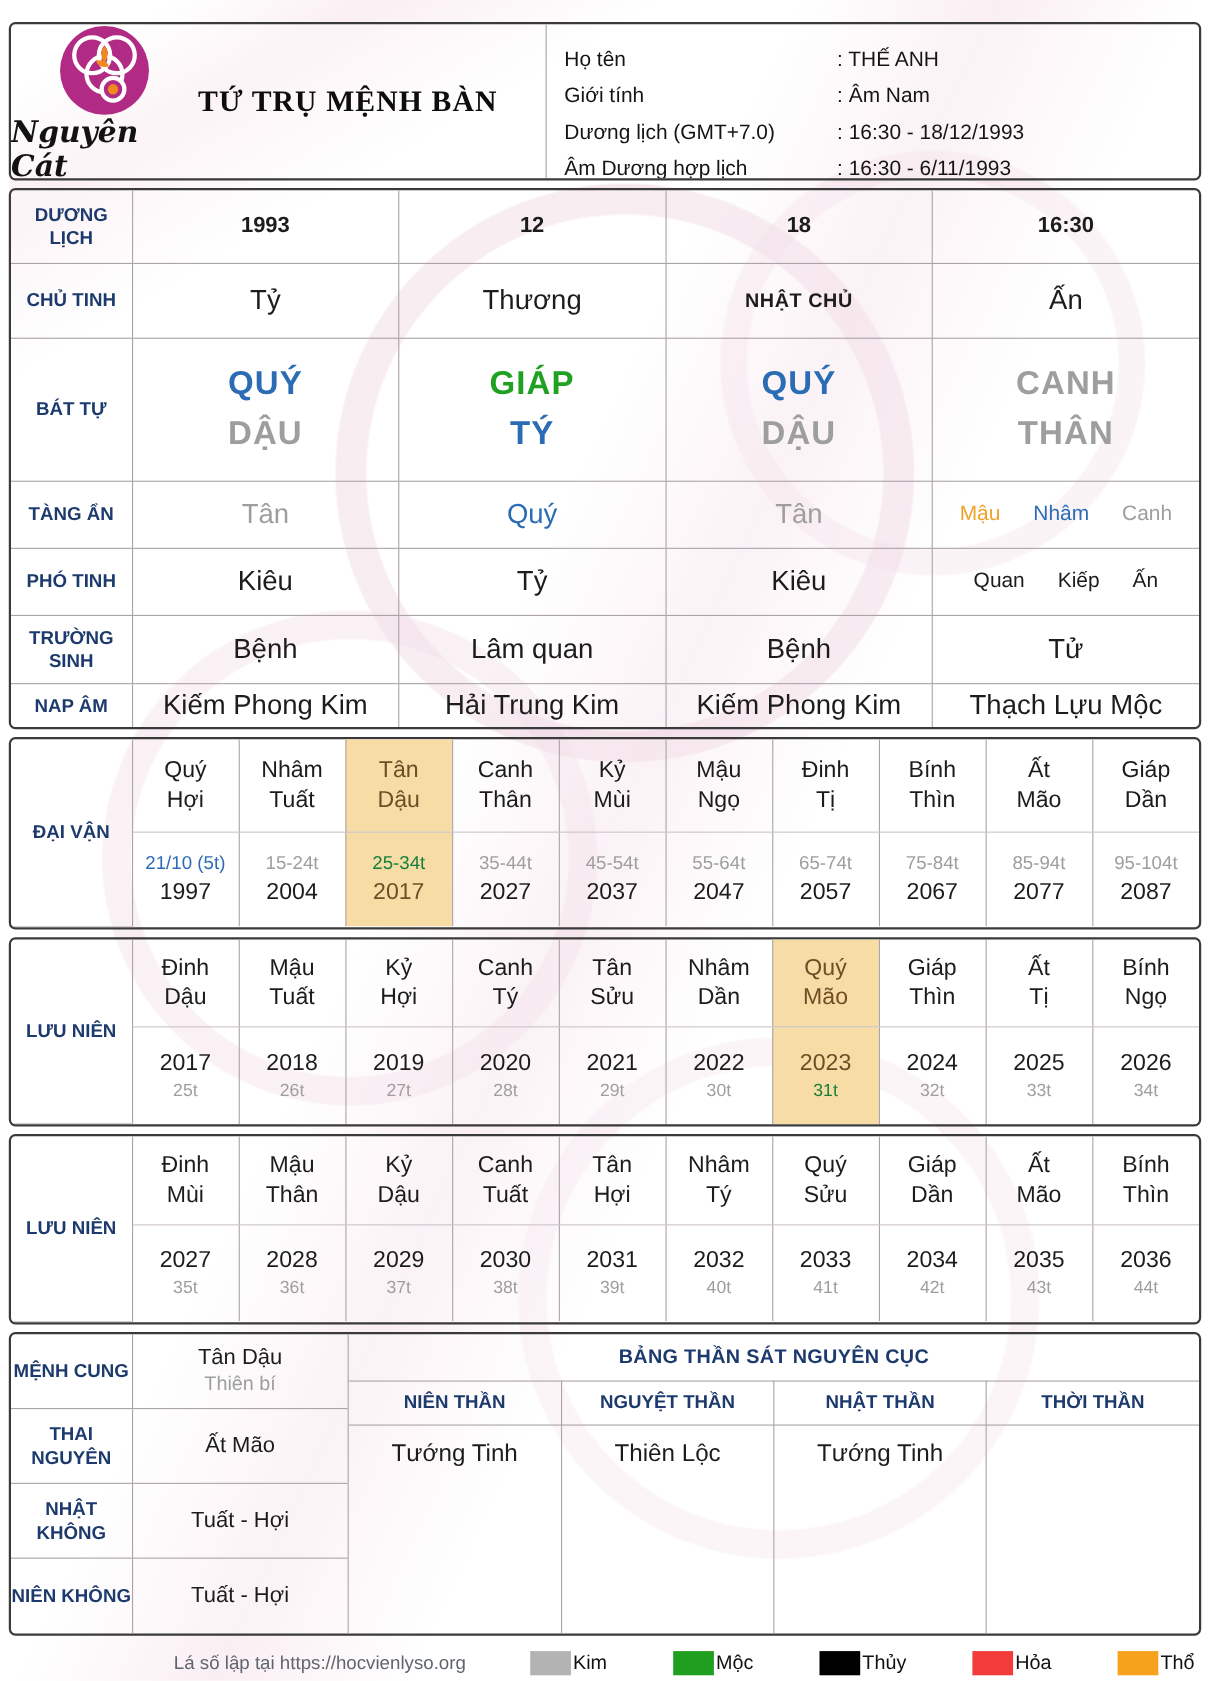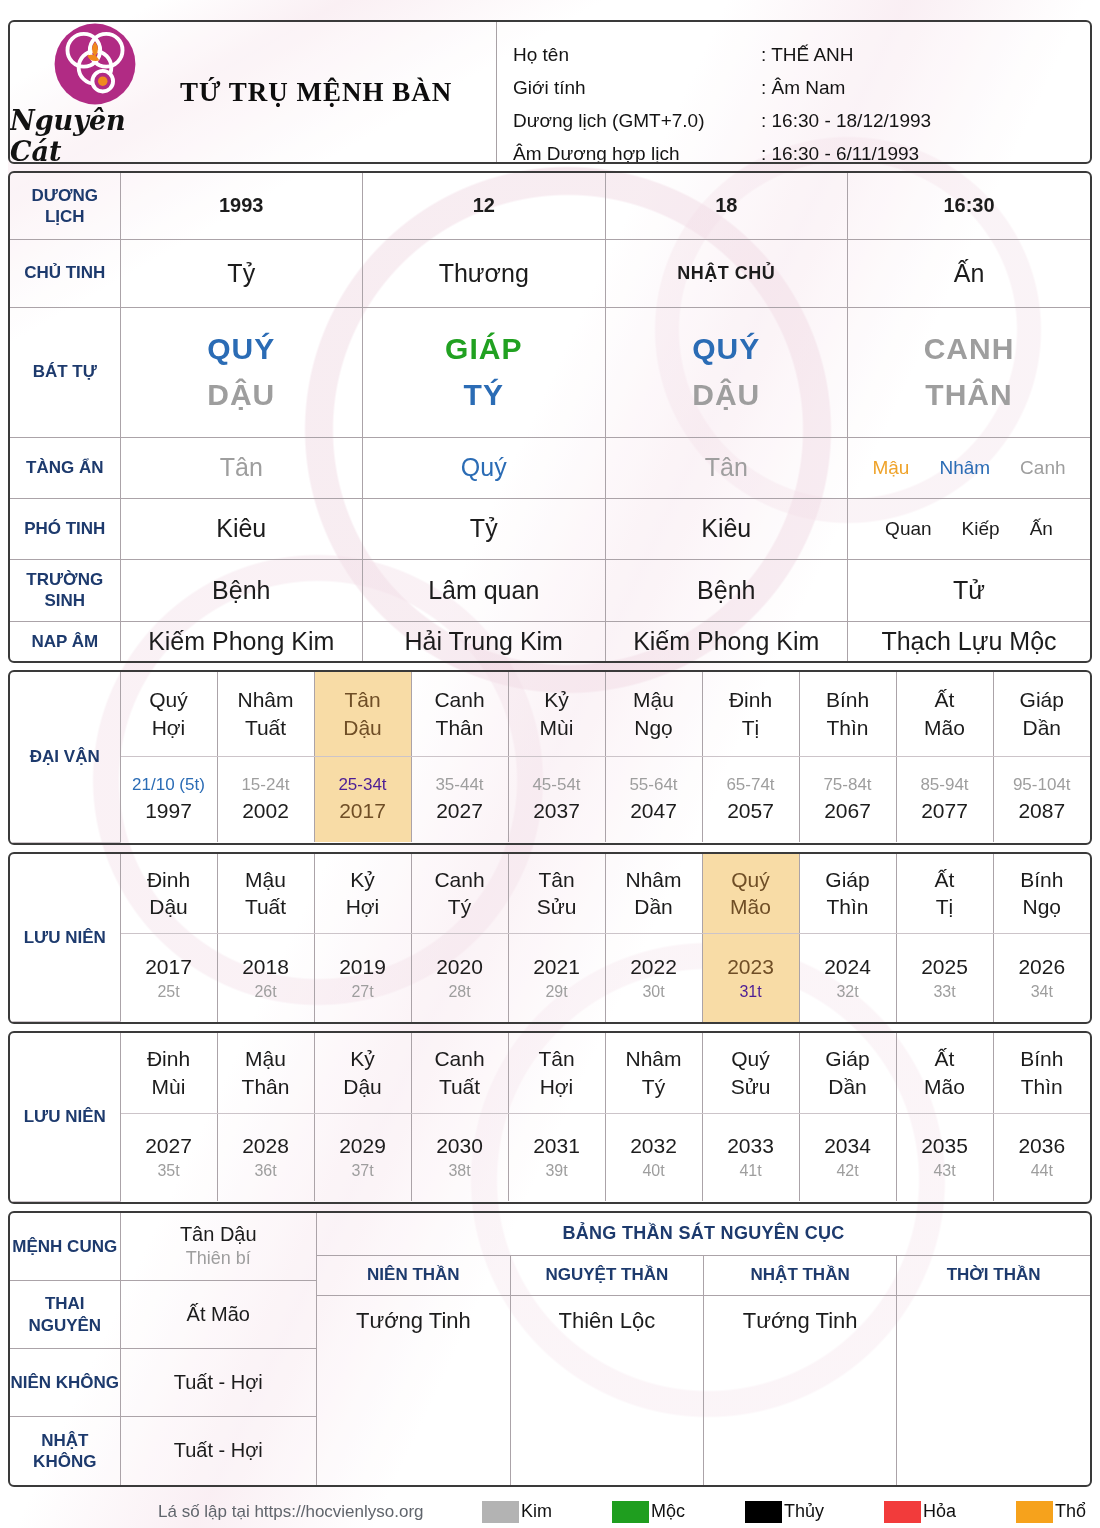--- a/index.html
+++ b/index.html
@@ -62,21 +62,21 @@
   .cycle .name { font-size:21px; line-height:1.3; }
   .cycle tr:first-child > * { border-bottom-color:#ccc4c9; }
   .dv-name { height:84px; } .dv-period { height:86px; }
   .ln-name { height:80px; } .ln-period { height:88px; }
   .range { font-size:17px; color:#9e9e9e; margin-bottom:4px; }
   .range.c-blue { color:#2b6cb5; }
   .year { font-size:21px; font-weight:400; color:#1c1c1c; }
   .age { font-size:16px; color:#9e9e9e; margin-top:4px; }
   td.hl { background:#f8dca6; }
   td.hl .name, td.hl .year { color:#6f4e26; }
-  td.hl .range, td.hl .age { color:#4c1d95; }
+  td.hl .range, td.hl .age { color:#15803d; }
   
   .bottom-box { display:flex; height:272px; }
   .t-left { width:306px; }
   .t-left td.val { font-size:20px; }
   .t-left tr { height:68px; }
   .sub { font-size:18px; color:#9e9e9e; margin-top:2px; }
   .t-right { flex:1; border-left:1px solid #aba3a8; }
   .ts-title { height:42px; color:#1d3a6d; font-weight:700; font-size:18px; letter-spacing:.3px; }
   .ts-head { height:40px; }
   .ts-val { height:188px; vertical-align:top !important; font-size:22px; padding-top:12px !important; }
@@ -298,21 +298,21 @@
               </div>
             </td>
       </tr>
       <tr class="dv-period">
         <td>
               <div class="range c-blue">21/10 (5t)</div>
               <div class="year">1997</div>
             </td>
         <td>
               <div class="range">15-24t</div>
-              <div class="year">2002</div>
+              <div class="year">2004</div>
             </td>
         <td class="hl">
               <div class="range">25-34t</div>
               <div class="year">2017</div>
             </td>
         <td>
               <div class="range">35-44t</div>
               <div class="year">2027</div>
             </td>
         <td>
@@ -606,25 +606,25 @@
         <td class="val">
           <div>Tân Dậu</div>
           <div class="sub">Thiên bí</div>
         </td>
       </tr>
       <tr>
         <th class="rlabel">THAI NGUYÊN</th>
         <td class="val">Ất Mão</td>
       </tr>
       <tr>
+        <th class="rlabel">NHẬT KHÔNG</th>
+        <td class="val">Tuất - Hợi</td>
+      </tr>
+      <tr>
         <th class="rlabel">NIÊN KHÔNG</th>
-        <td class="val">Tuất - Hợi</td>
-      </tr>
-      <tr>
-        <th class="rlabel">NHẬT KHÔNG</th>
         <td class="val">Tuất - Hợi</td>
       </tr>
     </tbody>
       </table>
     <div class="t-right">
       <table class="grid">
         <tbody>
             <tr>
           <th class="ts-title" colspan="4">BẢNG THẦN SÁT NGUYÊN CỤC</th>
         </tr>

